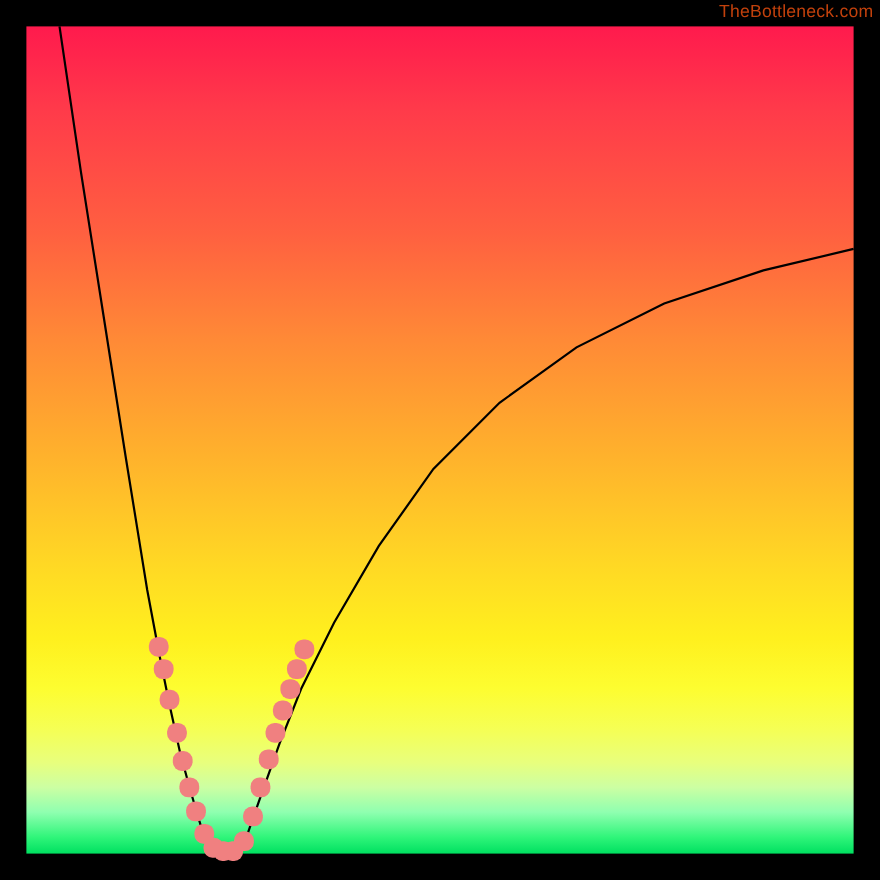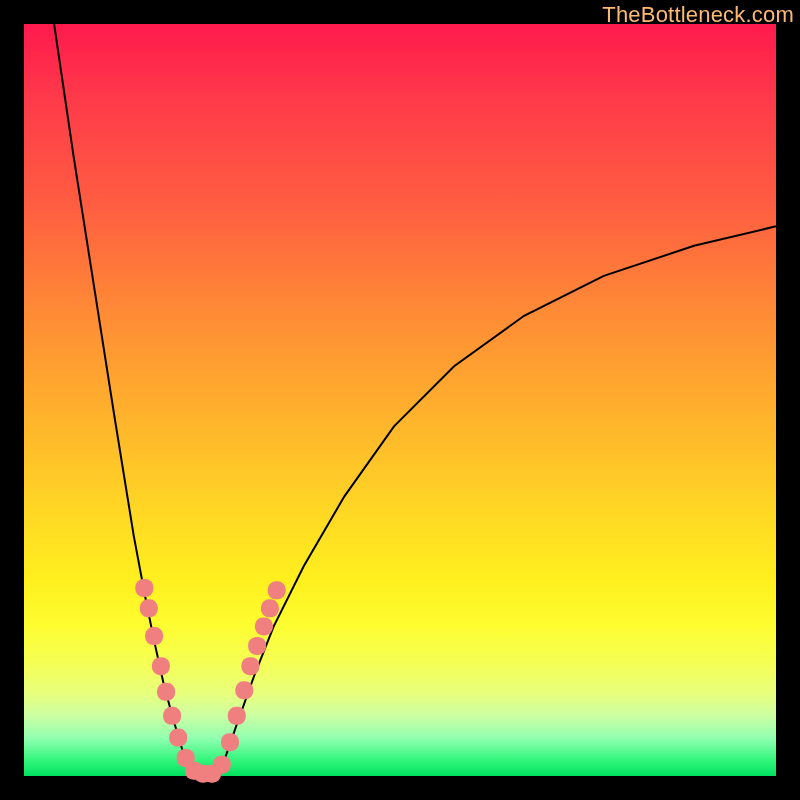--- a/index.html
+++ b/index.html
@@ -41,22 +41,22 @@
       #ccffa3 92%,
       #8fffb0 95%,
       #30f57a 98%,
       #00e060 100%
     );
   }
   .watermark {
     position: absolute;
     top: 2px;
     right: 6px;
-    color: #fdba74;
-    font-size: 22px;
+    color: #c2410c;
+    font-size: 16px;
     font-weight: 500;
     letter-spacing: 0.2px;
     user-select: none;
   }
   svg.curve {
     position: absolute;
     left: 0;
     top: 0;
     width: 752px;
     height: 752px;

